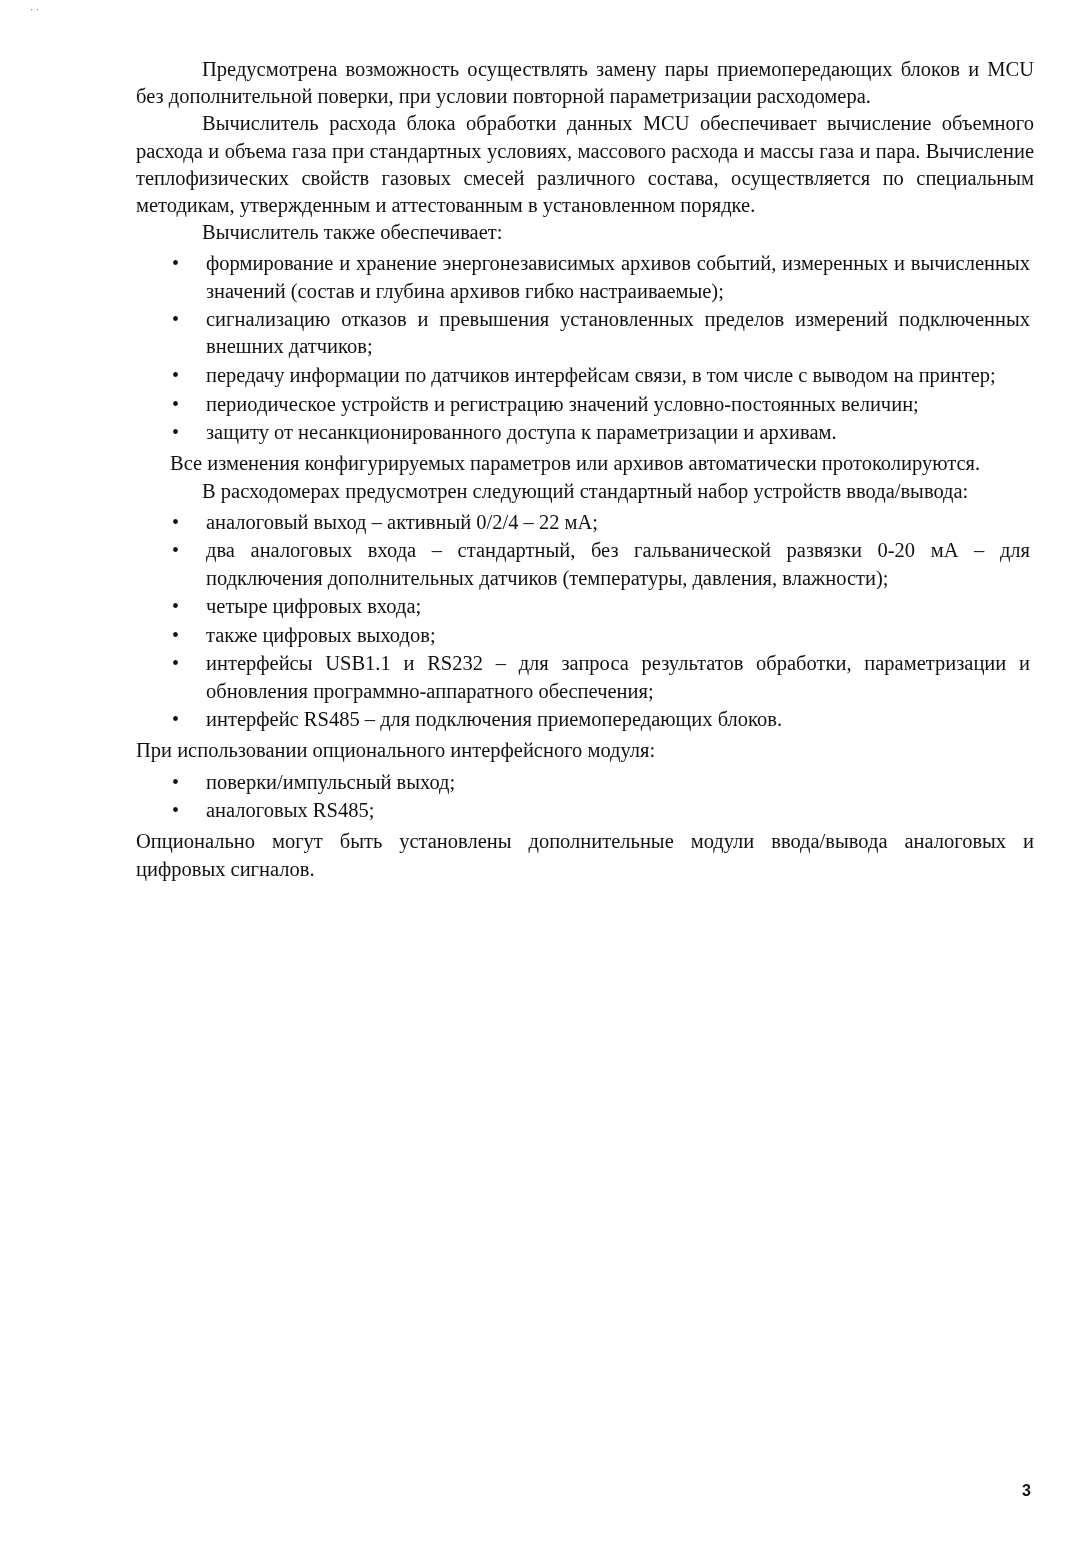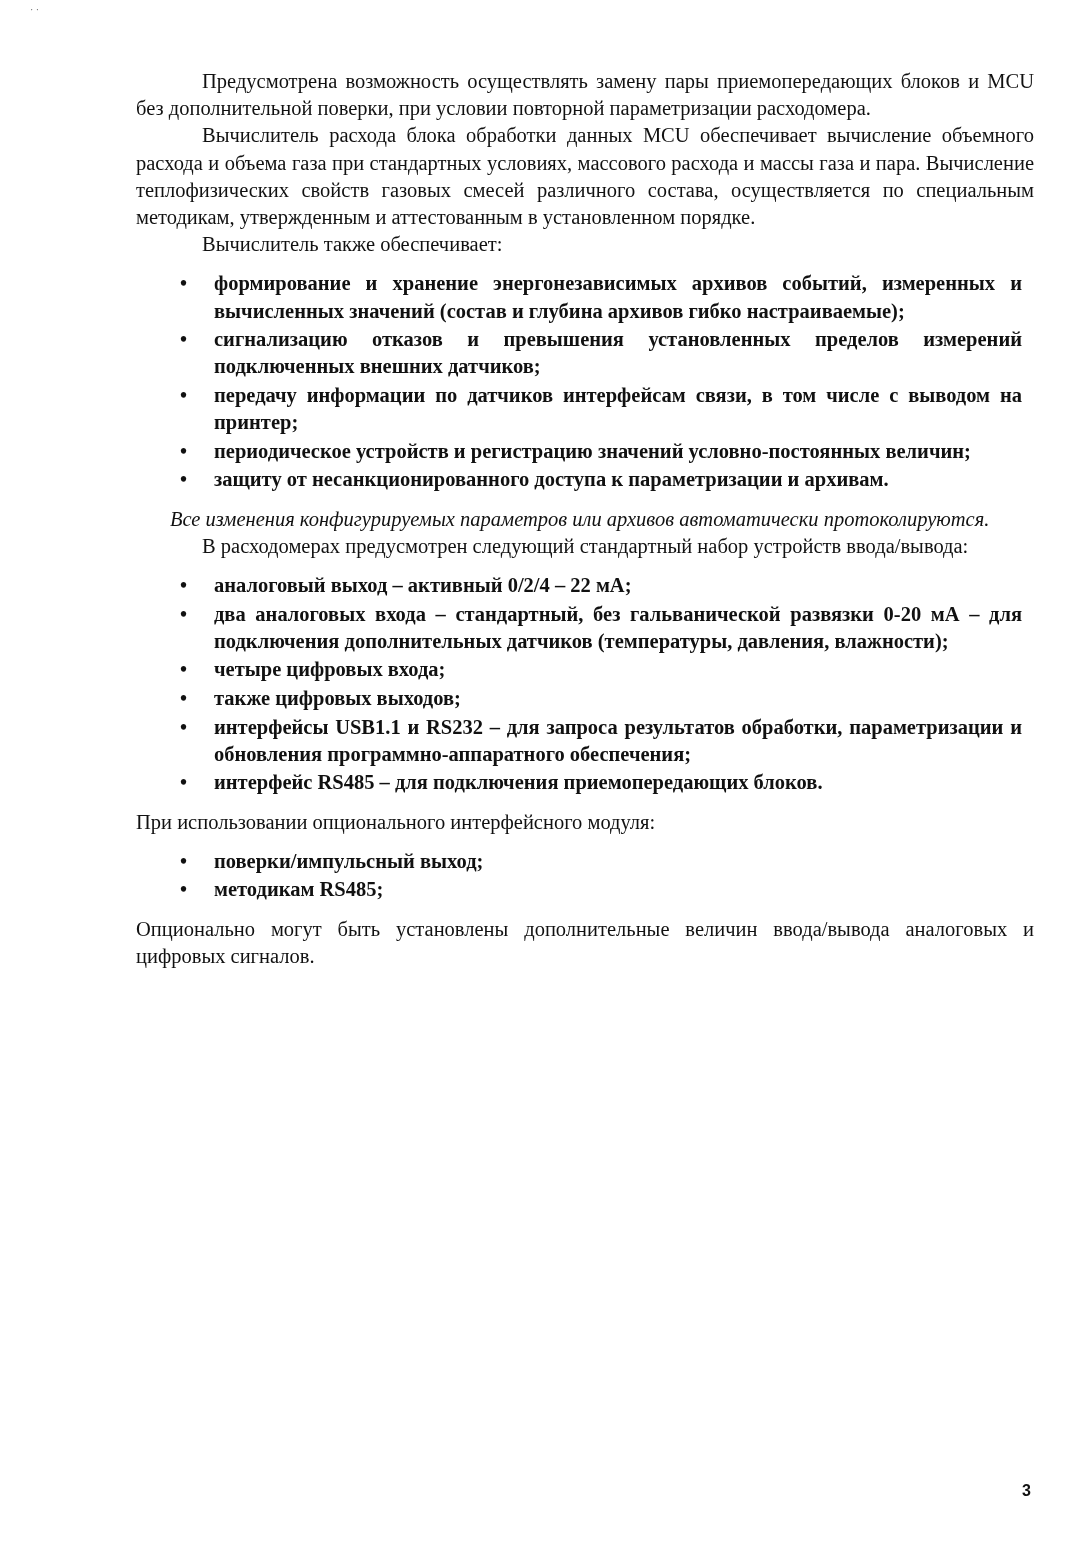--- a/index.html
+++ b/index.html
@@ -1,27 +1,27 @@
 <!DOCTYPE html>
 <html><head>
   <meta charset="utf-8">
   <style>
     html, body { margin: 0; padding: 0; background: #ffffff; }
     body {
       width: 1092px; height: 1560px; position: relative; overflow: hidden;
       font-family: "Liberation Serif", serif; color: #111;
     }
     .page {
-      position: absolute; left: 136px; top: 68px; width: 898px;
+      position: absolute; left: 136px; top: 56px; width: 898px;
       font-size: 20.5px; line-height: 27.2px;
     }
     p { margin: 0; text-align: justify; text-align-last: left; }
     p.indent { text-indent: 66px; }
-    p.indent-small { text-indent: 34px; font-style: italic; }
-    ul { margin: 12px; padding: 0; list-style: none; font-weight: bold; }
+    p.indent-small { text-indent: 34px; }
+    ul { margin: 4px; padding: 0; list-style: none; }
     ul li {
       position: relative; padding-left: 66px; text-align: justify; margin-bottom: 1.4px;
     }
     ul li::before {
       content: "\2022"; position: absolute; left: 32px; top: 0; font-size: 20px;
     }
     .page-number {
       position: absolute; left: 1022px; top: 1482px;
       font-family: "Liberation Sans", sans-serif; font-weight: bold; font-size: 16px;
     }
@@ -49,18 +49,18 @@
     <li>аналоговый выход – активный 0/2/4 – 22 мА;</li>
     <li>два аналоговых входа – стандартный, без гальванической развязки 0-20 мА – для подключения дополнительных датчиков (температуры, давления, влажности);</li>
     <li>четыре цифровых входа;</li>
     <li>также цифровых выходов;</li>
     <li>интерфейсы USB1.1 и RS232 – для запроса результатов обработки, параметризации и обновления программно-аппаратного обеспечения;</li>
     <li>интерфейс RS485 – для подключения приемопередающих блоков.</li>
   </ul>
   <p>При использовании опционального интерфейсного модуля:</p>
   <ul>
     <li>поверки/импульсный выход;</li>
-    <li>методикам RS485;</li>
+    <li>аналоговых RS485;</li>
   </ul>
-  <p>Опционально могут быть установлены дополнительные  величин ввода/вывода аналоговых и цифровых сигналов.</p>
+  <p>Опционально могут быть установлены дополнительные  модули ввода/вывода аналоговых и цифровых сигналов.</p>
 </div>
 
 <div class="page-number">3</div>
 
 </body></html>

